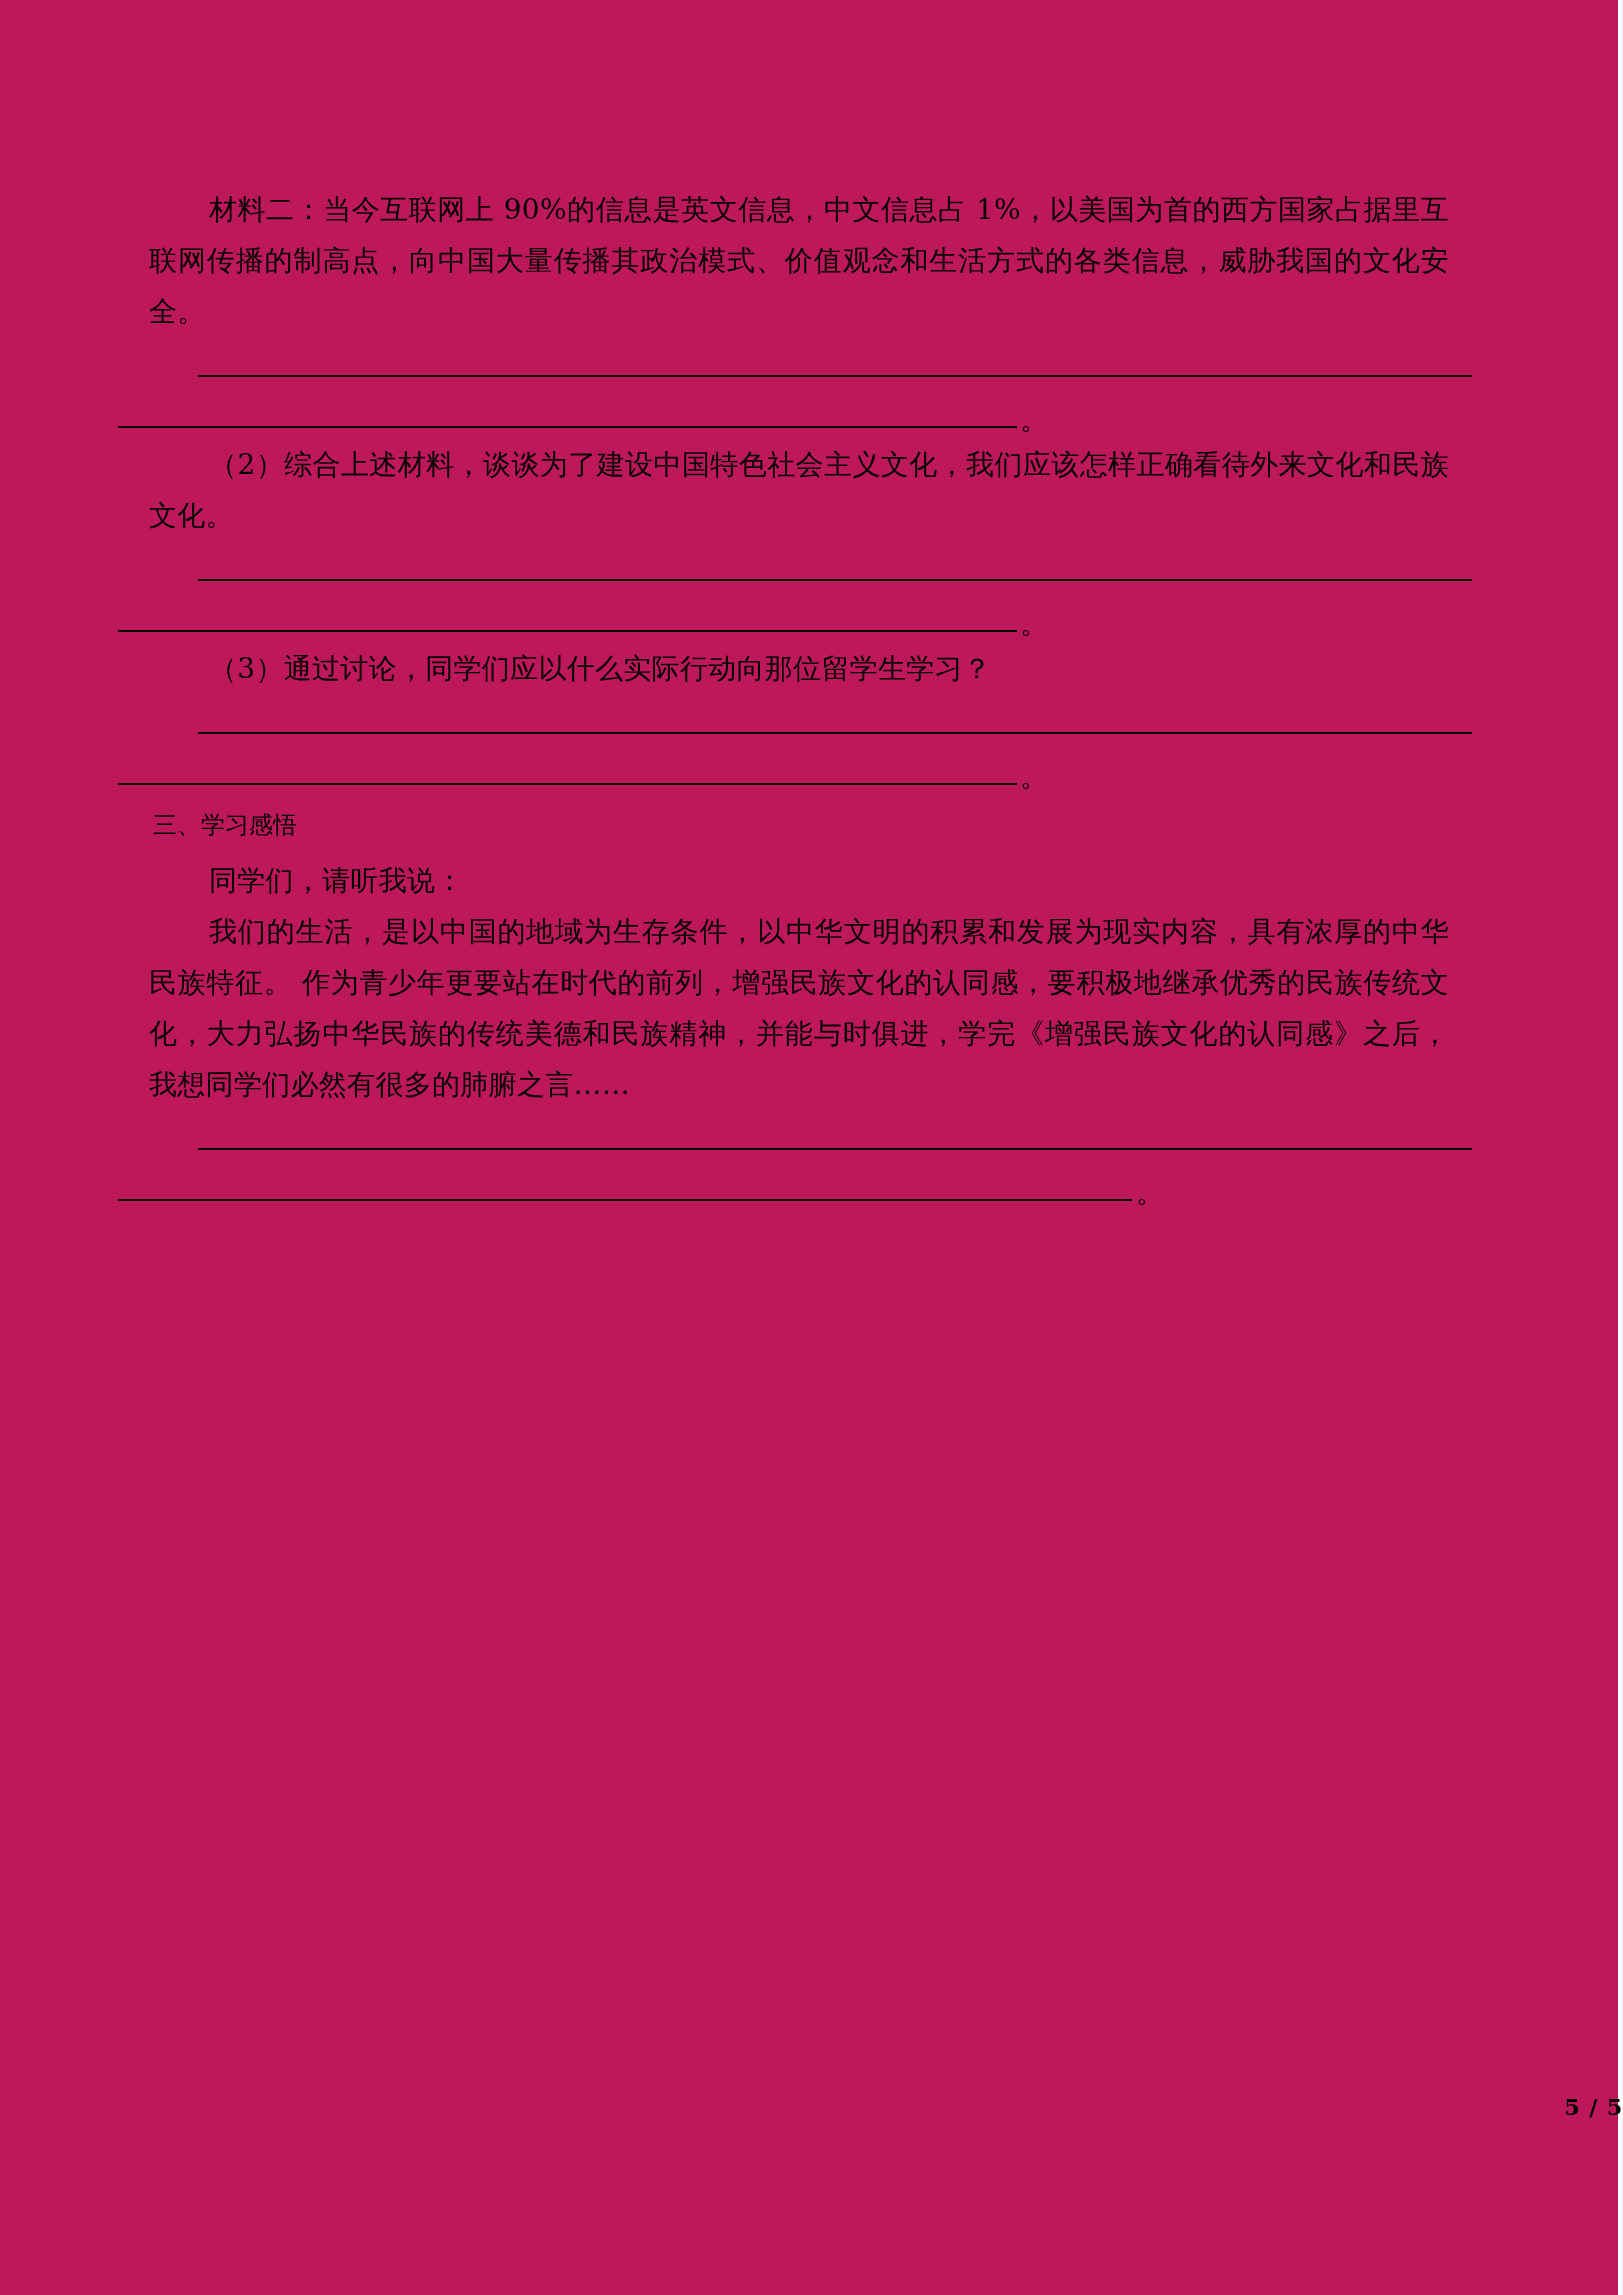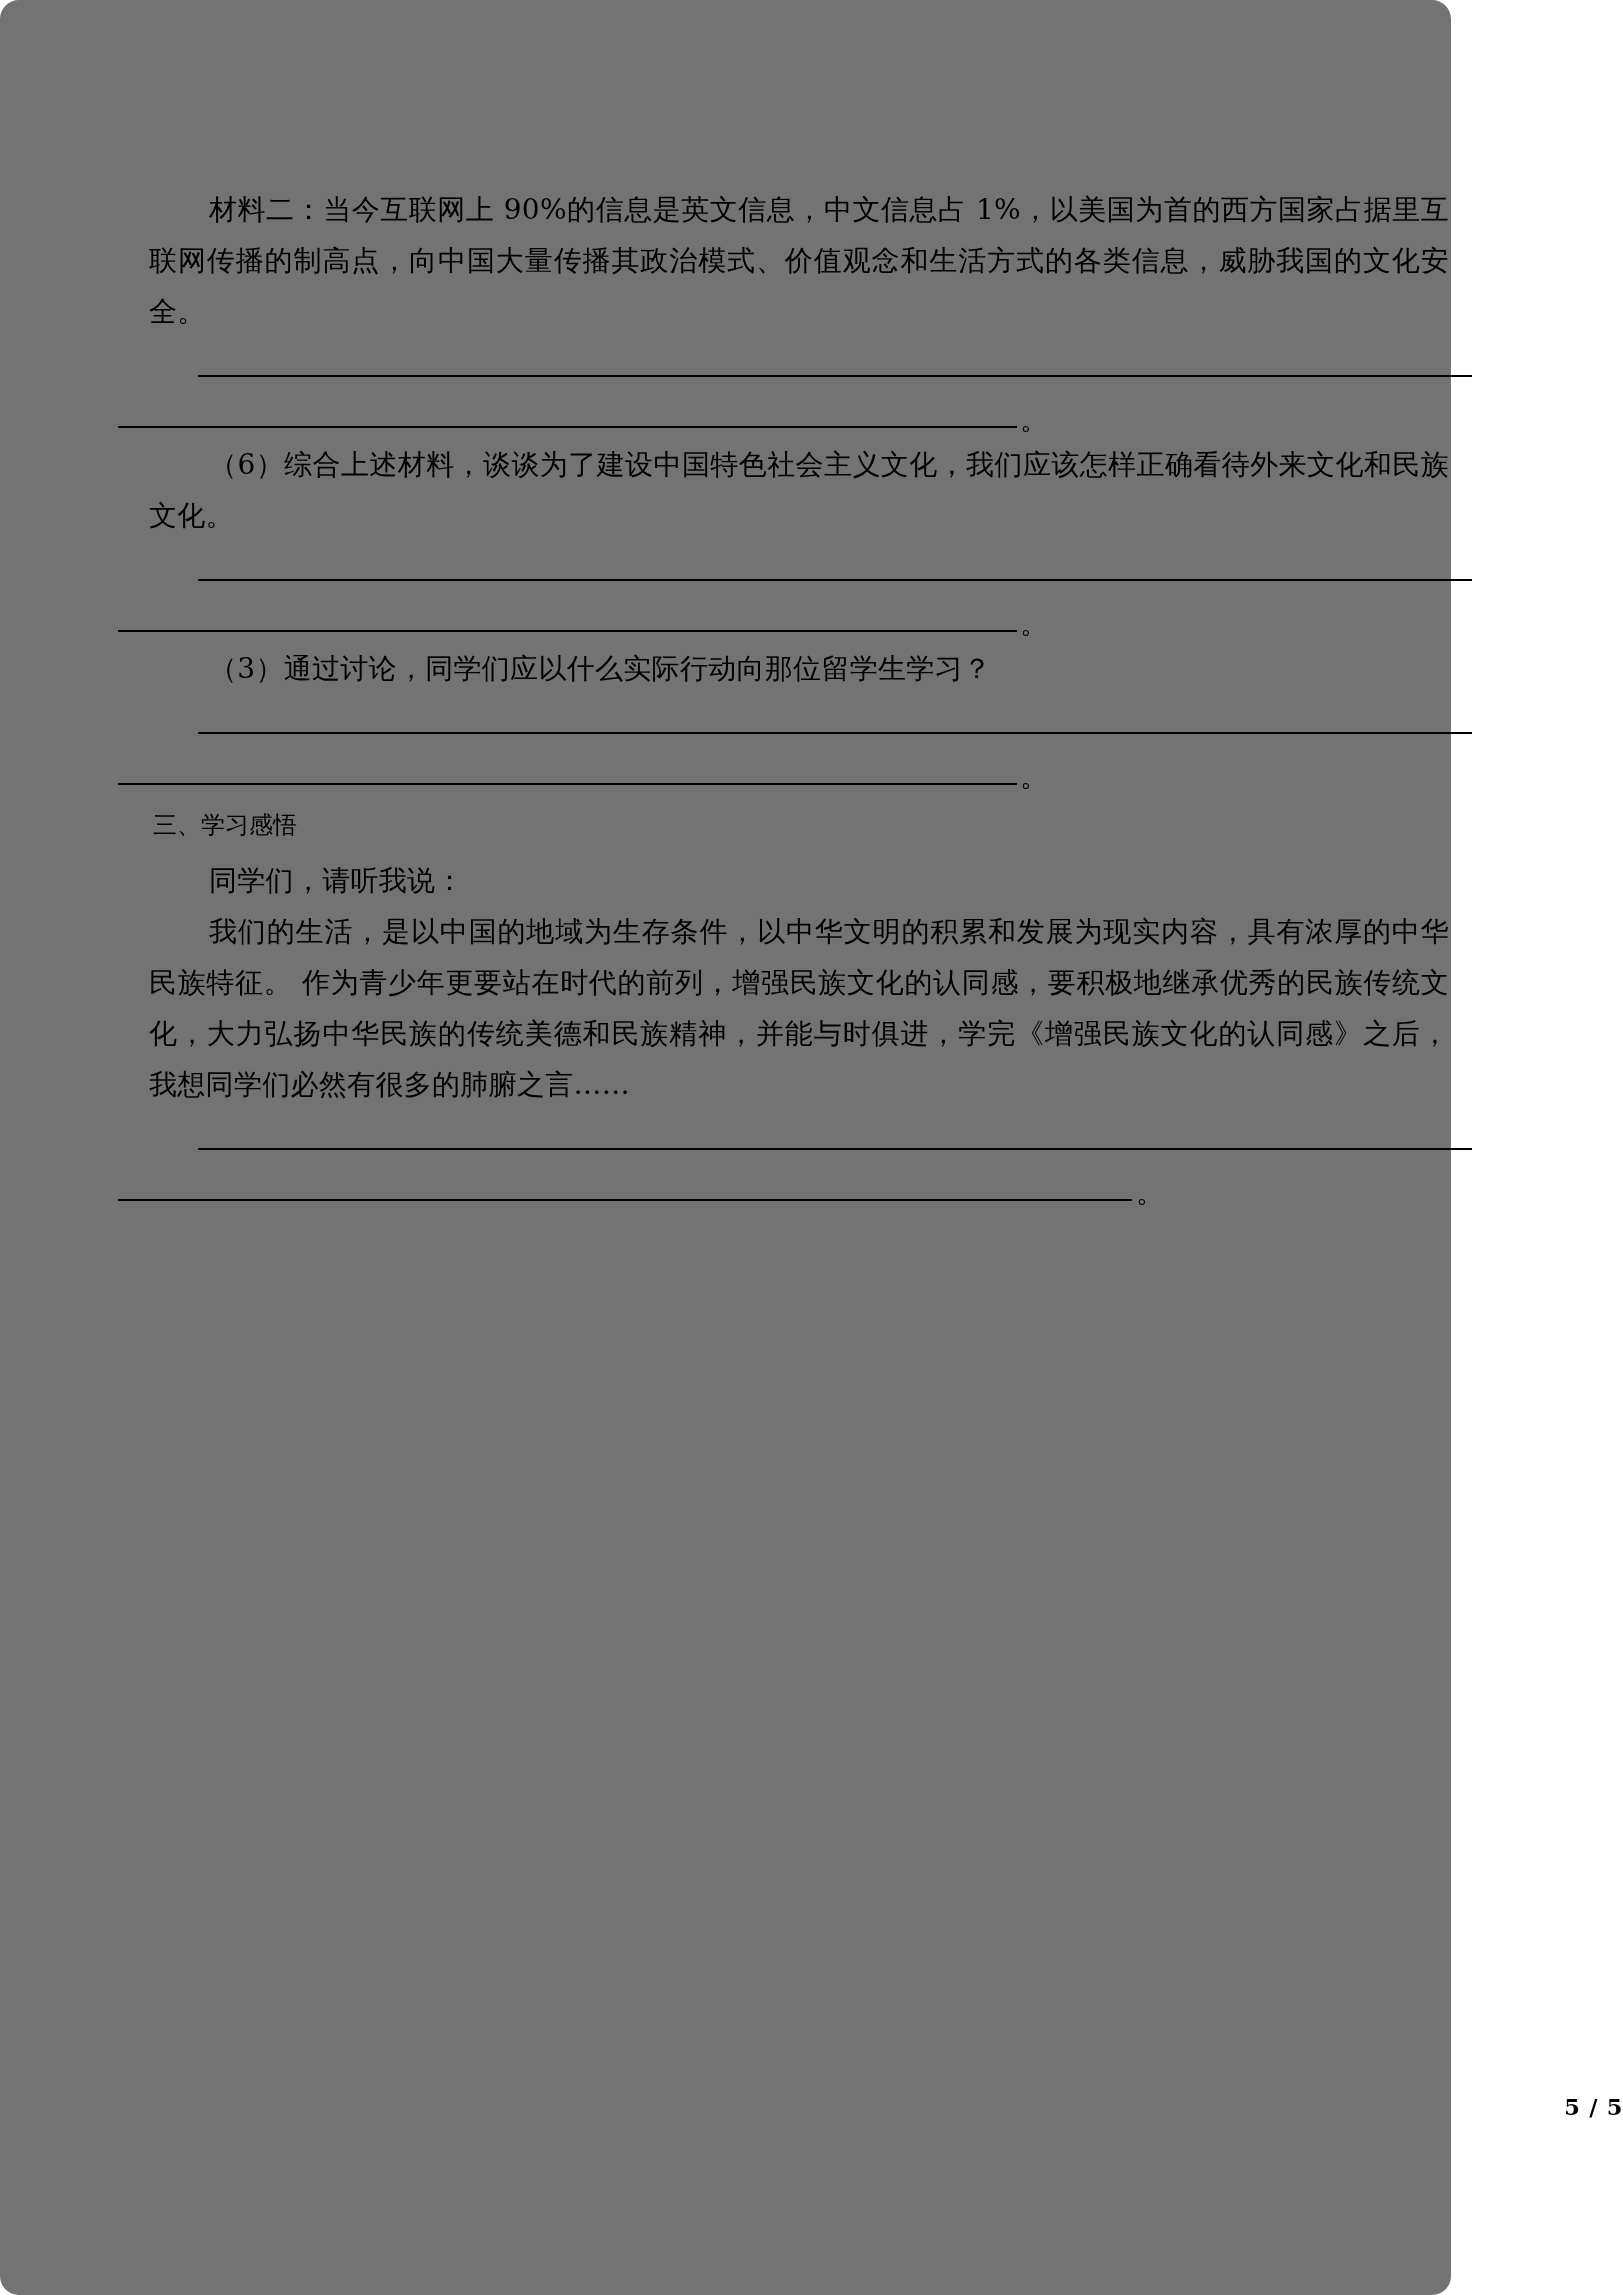--- a/index.html
+++ b/index.html
@@ -12,24 +12,23 @@
     height: 2295px;
     position: relative;
     font-family: "DejaVu Serif", "Liberation Serif", serif;
     color: #000000;
     overflow: hidden;
   }
 
   .page {
     position: absolute;
     left: 0; top: 0;
-    width: 1451px;
+    width: 1618px;
     height: 2295px;
-    background: #737373;
-    border-radius: 19px;
+    background: #be185d;
   }
 
   .content {
     position: absolute;
     left: 149px;
     top: 184px;
     width: 1300px;   
   }
 
   
@@ -117,21 +116,21 @@
     <div class="answer-block">
       <div class="rule-row">
         <span class="rule rule-a"></span>
       </div>
       <div class="rule-row">
         <span class="rule rule-b"></span>
         <span class="period period-b">。</span>
       </div>
     </div>
 
-    <p class="para indent">（6）综合上述材料，谈谈为了建设中国特色社会主义文化，我们应该怎样正确看待外来文化和民族文化。</p>
+    <p class="para indent">（2）综合上述材料，谈谈为了建设中国特色社会主义文化，我们应该怎样正确看待外来文化和民族文化。</p>
 
     <div class="answer-block">
       <div class="rule-row">
         <span class="rule rule-a"></span>
       </div>
       <div class="rule-row">
         <span class="rule rule-b"></span>
         <span class="period period-b">。</span>
       </div>
     </div>

